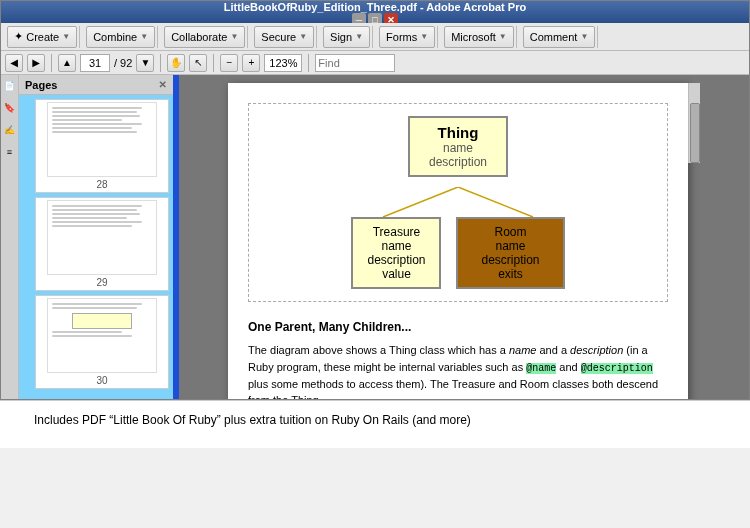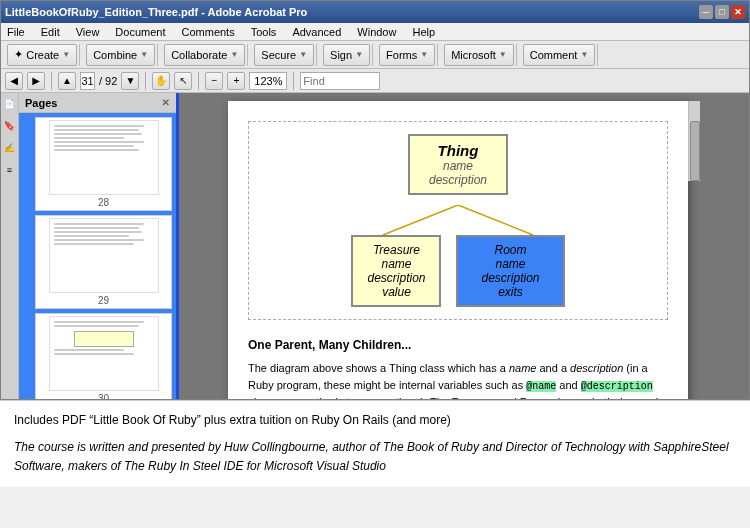--- a/index.html
+++ b/index.html
@@ -25,20 +25,21 @@
     .title-bar {
       height: 22px;
       background: linear-gradient(to bottom, #4a6ea8, #2a4e8a);
       display: flex;
       align-items: center;
       justify-content: space-between;
       padding: 0 4px;
       color: white;
       font-size: 11px;
       font-weight: bold;
+      flex-direction: column;
     }
 
     .title-bar-buttons {
       display: flex;
       gap: 2px;
     }
 
     .title-btn {
       width: 14px;
       height: 14px;
@@ -128,21 +129,21 @@
       border: 1px solid #aaa;
       cursor: pointer;
       display: flex;
       align-items: center;
       justify-content: center;
       font-size: 10px;
       border-radius: 2px;
     }
 
     .page-input {
-      width: 15px;
+      width: 30px;
       height: 18px;
       border: 1px solid #aaa;
       text-align: center;
       font-size: 11px;
       background: white;
     }
 
     .page-total {
       font-size: 11px;
     }
@@ -168,22 +169,22 @@
     
     .main-area {
       flex: 1;
       display: flex;
       overflow: hidden;
     }
 
     
     .sidebar {
       width: 160px;
-      background: #3b82f6;
-      border-right: 3px solid #1d4ed8;
+      background: #7dd3fc;
+      border-right: 6px solid #1d4ed8;
       display: flex;
       flex-direction: column;
       overflow: hidden;
     }
 
     .sidebar-header {
       height: 20px;
       background: #d0d0d0;
       border-bottom: 1px solid #bbb;
       display: flex;
@@ -271,21 +272,20 @@
     }
 
     
     .diagram {
       display: flex;
       flex-direction: column;
       align-items: center;
       margin-bottom: 16px;
       border: 1px dashed #aaa;
       padding: 12px;
-      font-style: italic;
     }
 
     .diagram-top {
       margin-bottom: 10px;
     }
 
     .thing-box {
       background: #ffffcc;
       border: 2px solid #888;
       padding: 6px 16px;
@@ -323,21 +323,21 @@
 
     .treasure-box {
       background: #ffffcc;
       border: 2px solid #888;
       padding: 6px 12px;
       text-align: center;
       min-width: 90px;
     }
 
     .room-box {
-      background: #3b82f6;
+      background: #a16207;
       border: 2px solid #888;
       padding: 6px 23px;
       text-align: center;
       min-width: 90px;
     }
 
     
     .page-text {
       font-size: 11px;
       line-height: 1.5;
@@ -404,20 +404,21 @@
     .caption-area {
       background: white;
       padding: 10px 14px;
       border-top: 1px solid #ccc;
       font-size: 12px;
       line-height: 1.6;
     }
 
     .caption-line1 {
       margin-bottom: 8px;
+      margin-left: 20px;
     }
 
     .caption-line2 {
       font-style: italic;
     }
 
     .separator {
       width: 1px;
       height: 18px;
       background: #aaa;
@@ -431,31 +432,20 @@
 
   <div class="title-bar">
     <span>LittleBookOfRuby_Edition_Three.pdf - Adobe Acrobat Pro</span>
     <div class="title-bar-buttons">
       <div class="title-btn min">─</div>
       <div class="title-btn max">□</div>
       <div class="title-btn close">✕</div>
     </div>
   </div>
 
-  <div class="menu-bar">
-    <span class="menu-item">File</span>
-    <span class="menu-item">Edit</span>
-    <span class="menu-item">View</span>
-    <span class="menu-item">Document</span>
-    <span class="menu-item">Comments</span>
-    <span class="menu-item">Tools</span>
-    <span class="menu-item">Advanced</span>
-    <span class="menu-item">Window</span>
-    <span class="menu-item">Help</span>
-  </div>
 
   <div class="toolbar">
     <div class="toolbar-group">
       <button class="toolbar-btn">
         <span>✦</span>
         <span>Create</span>
         <span class="arrow">▼</span>
       </button>
     </div>
     <div class="toolbar-group">
@@ -631,14 +621,13 @@
 
       <div class="scrollbar-v">
         <div class="scrollbar-thumb"></div>
       </div>
     </div>
   </div>
 </div>
 
 <div class="caption-area">
   <div class="caption-line1">Includes PDF “Little Book Of Ruby” plus extra tuition on Ruby On Rails (and more)</div>
-  <div class="caption-line2">The course is written and presented by Huw Collingbourne, author of The Book of Ruby and Director of Technology with SapphireSteel Software, makers of The Ruby In Steel IDE for Microsoft Visual Studio</div>
 </div>
 
 </body></html>

